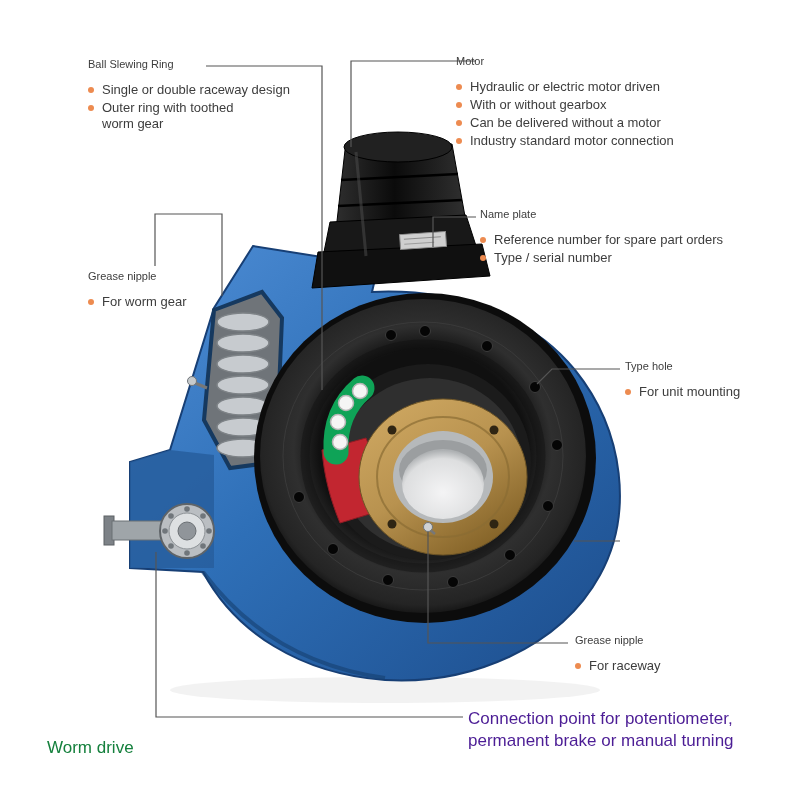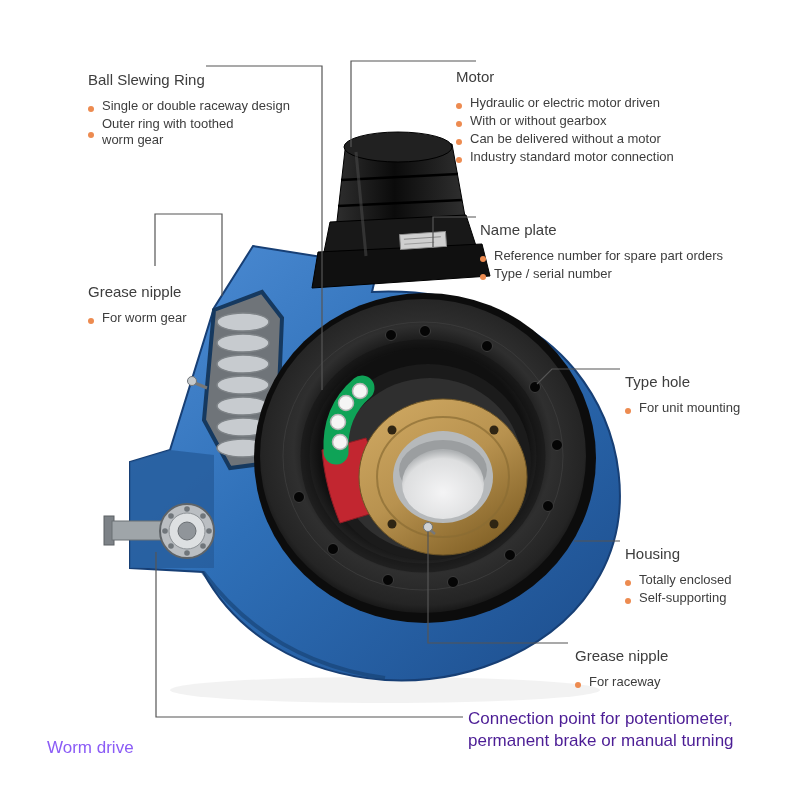--- a/index.html
+++ b/index.html
@@ -2,27 +2,27 @@
 <html><head>
 <meta charset="utf-8">
 <style>
   html,body{margin:0;padding:0;background:#fff;}
   .canvas{
     position:relative;width:785px;height:785px;background:#ffffff;
     font-family:"Liberation Sans", sans-serif;overflow:hidden;
   }
   .scene{position:absolute;left:0;top:0;width:785px;height:785px;}
   .callout{position:absolute;color:#3d3d3d;}
-  .callout-heading{font-size:15px;line-height:16px;color:#3d3d3d;margin:16px 0 10px 0;}
+  .callout-heading{font-size:11px;line-height:16px;color:#3d3d3d;margin:0 0 10px 0;}
   ul.bullets{list-style:none;margin:0;padding:0;}
-  ul.bullets li{display:flex;align-items:center;font-size:13px;line-height:16px;margin:0 0 2px 0;color:#3d3d3d;}
+  ul.bullets li{display:flex;align-items:flex-start;font-size:13px;line-height:16px;margin:0 0 2px 0;color:#3d3d3d;}
   .dot{flex:0 0 auto;width:6px;height:6px;border-radius:50%;background:#ED8B50;margin:5px 8px 0 0;}
   .callout-ball .narrow .btext{max-width:150px;display:inline-block;}
   .callout-plain .callout-text{font-size:17px;line-height:22px;color:#4c1d95;}
-  .diagram-title{position:absolute;font-size:17px;color:#8b5cf6;}
+  .diagram-title{position:absolute;font-size:17px;color:#15803d;}
 </style>
 </head>
 <body>
 
 <div class="canvas">
 
   <svg class="scene" viewBox="0 0 785 785" aria-hidden="true">
     <defs>
       <linearGradient id="blueG" x1="0" y1="0" x2="1" y2="1">
         <stop offset="0" stop-color="#4f8ed6"></stop>
@@ -242,33 +242,20 @@
   <div class="callout" style="left:625px;top:358px;width:155px">
     <div class="callout-heading">Type hole</div>
     <ul class="bullets">
       <li>
           <span class="dot"></span>
           <span class="btext">For unit mounting</span>
         </li>
     </ul>
   </div>
 
-  <div class="callout" style="left:625px;top:530px;width:150px">
-    <div class="callout-heading">Housing</div>
-    <ul class="bullets">
-      <li>
-          <span class="dot"></span>
-          <span class="btext">Totally enclosed</span>
-        </li>
-      <li>
-          <span class="dot"></span>
-          <span class="btext">Self-supporting</span>
-        </li>
-    </ul>
-  </div>
 
   <div class="callout" style="left:575px;top:632px;width:150px">
     <div class="callout-heading">Grease nipple</div>
     <ul class="bullets">
       <li>
           <span class="dot"></span>
           <span class="btext">For raceway</span>
         </li>
     </ul>
   </div>

